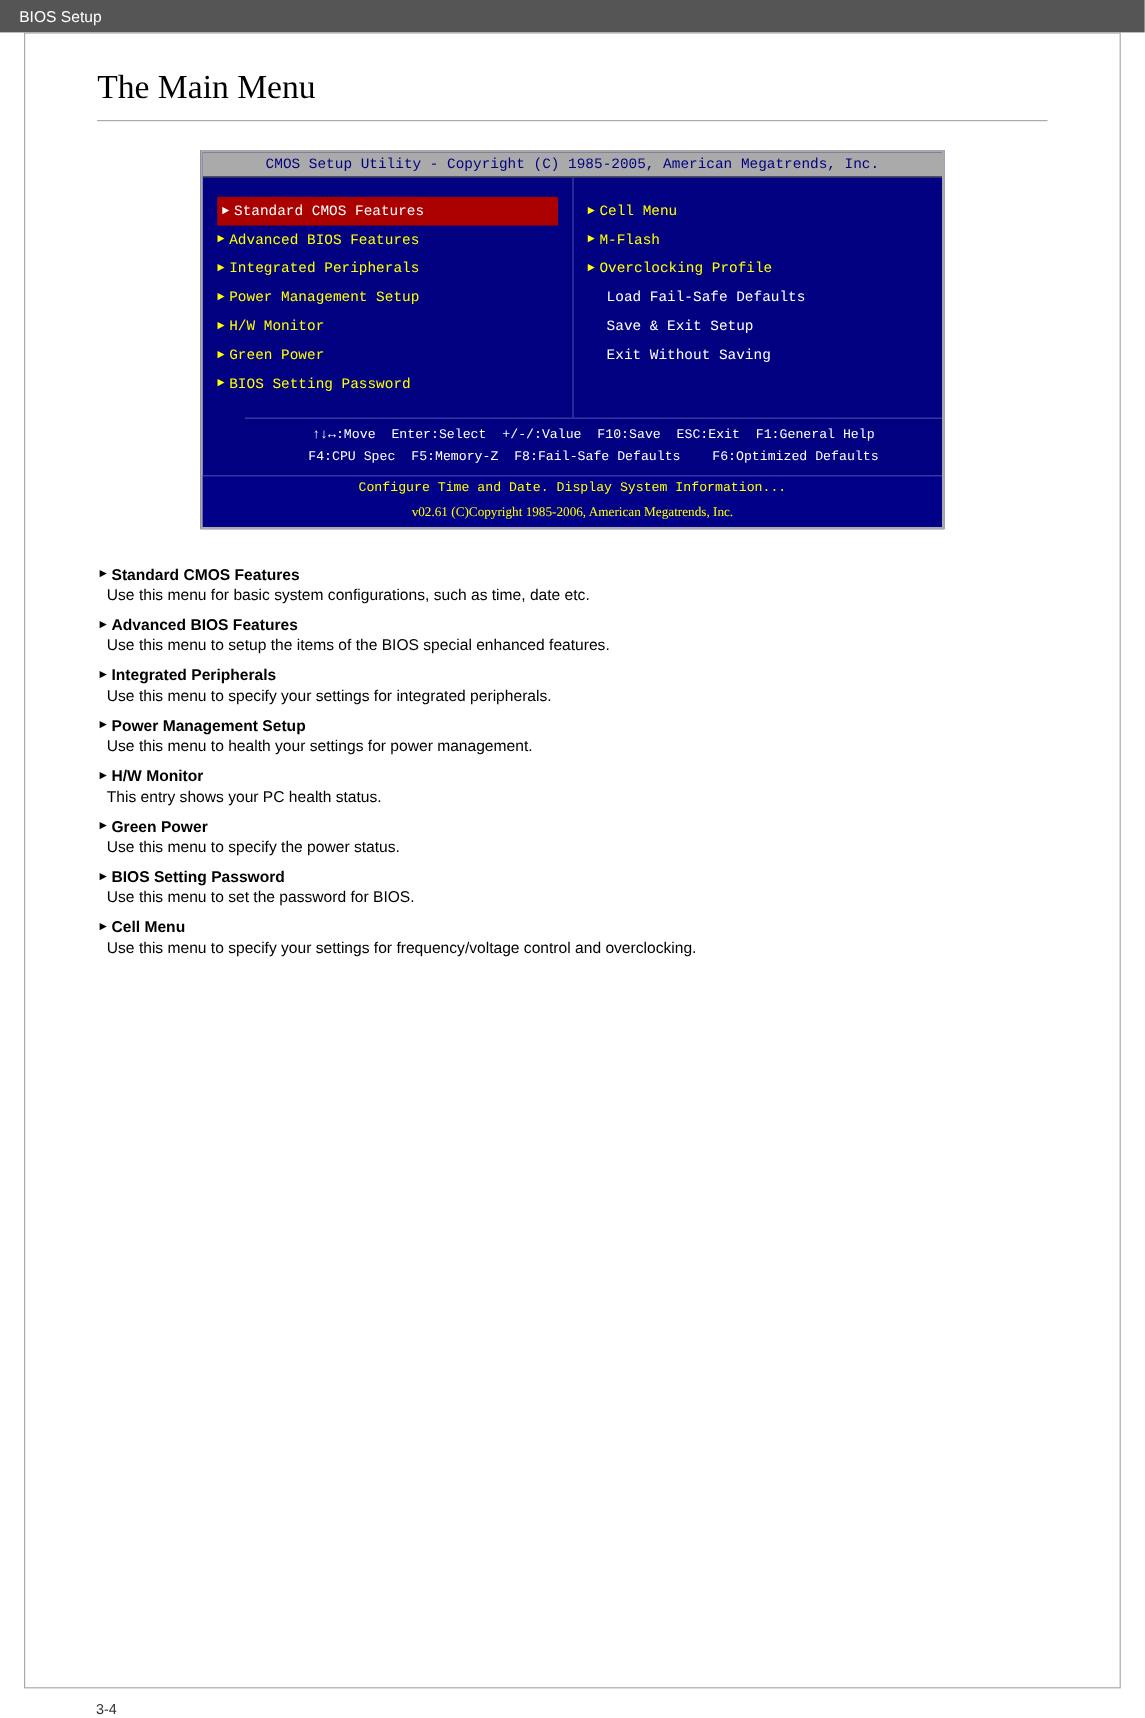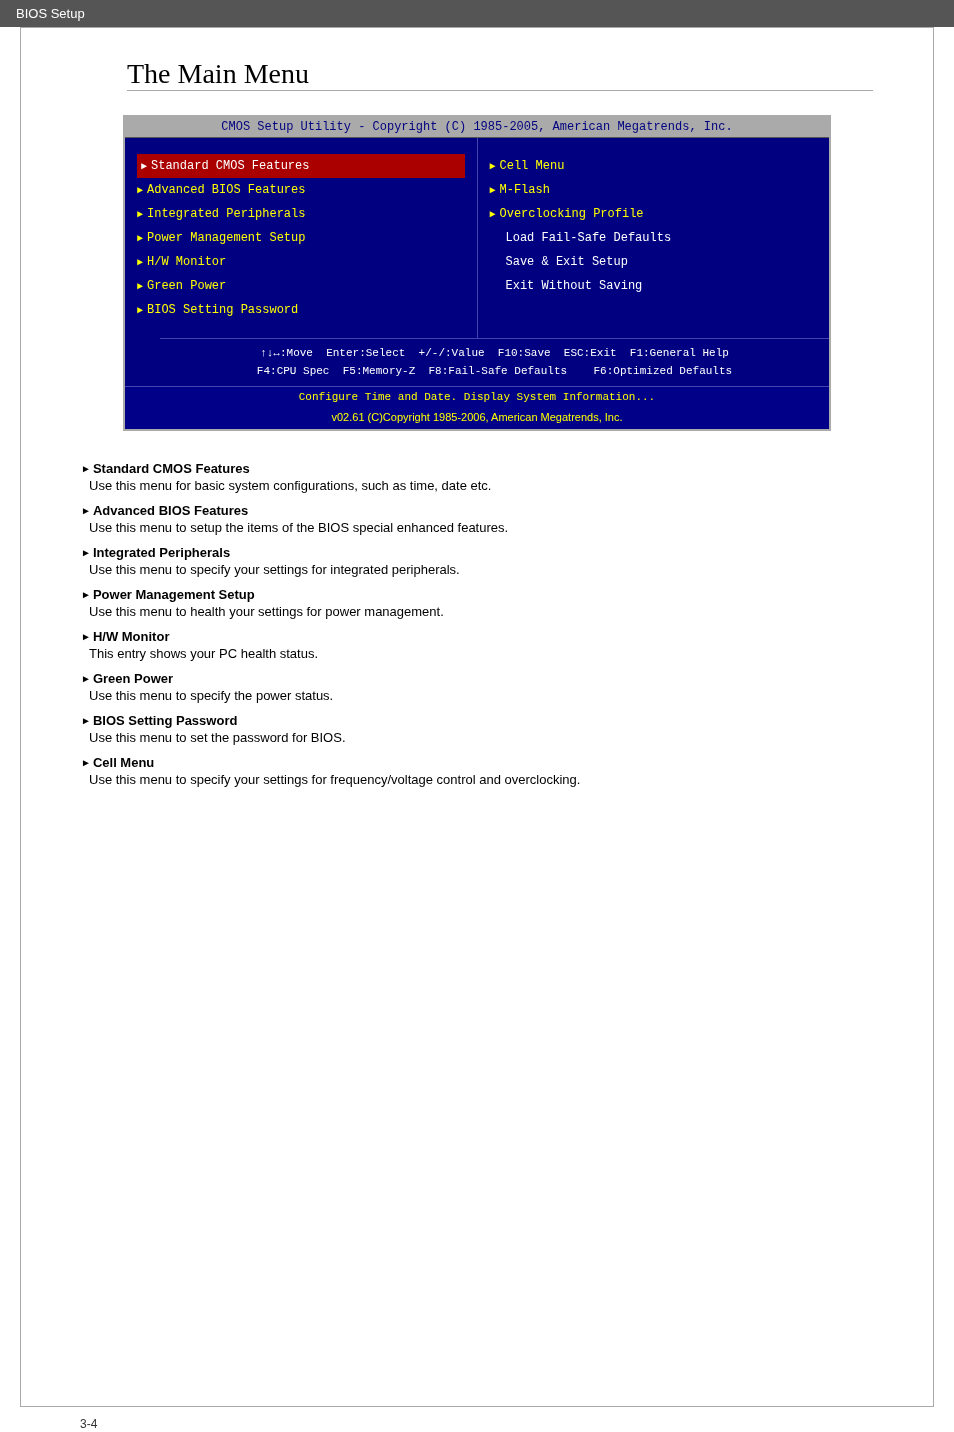--- a/index.html
+++ b/index.html
@@ -23,29 +23,29 @@
       border: 1px solid #aaa;
       margin: 0 20px;
       min-height: 1380px;
     }
 
     .main-title {
       font-size: 28px;
       font-weight: normal;
       font-family: Georgia, serif;
       border-bottom: 1px solid #aaa;
+      padding-bottom: 10px;
       margin-bottom: 24px;
-      margin-left: 46px;
     }
 
     
     .bios-screen {
       background: #000080;
       border: 2px solid #aaa;
-      width: 708px;
+      width: 620px;
       margin: 0 auto 30px auto;
       font-family: 'Courier New', monospace;
       font-size: 12px;
     }
 
     .bios-title-bar {
       background: #aaaaaa;
       color: #000080;
       text-align: center;
       padding: 3px 8px;
@@ -121,21 +121,21 @@
       font-size: 11px;
       font-family: 'Courier New', monospace;
     }
 
     .bios-footer-copy {
       background: #000088;
       color: #ffff00;
       text-align: center;
       padding: 4px 5px 6px;
       font-size: 11px;
-      font-family: Liberation Sans, sans-serif;
+      font-family: Liberation Serif, serif;
     }
 
     
     .desc-list {
       margin-top: 10px;
     }
 
     .desc-item {
       margin-bottom: 10px;
     }

